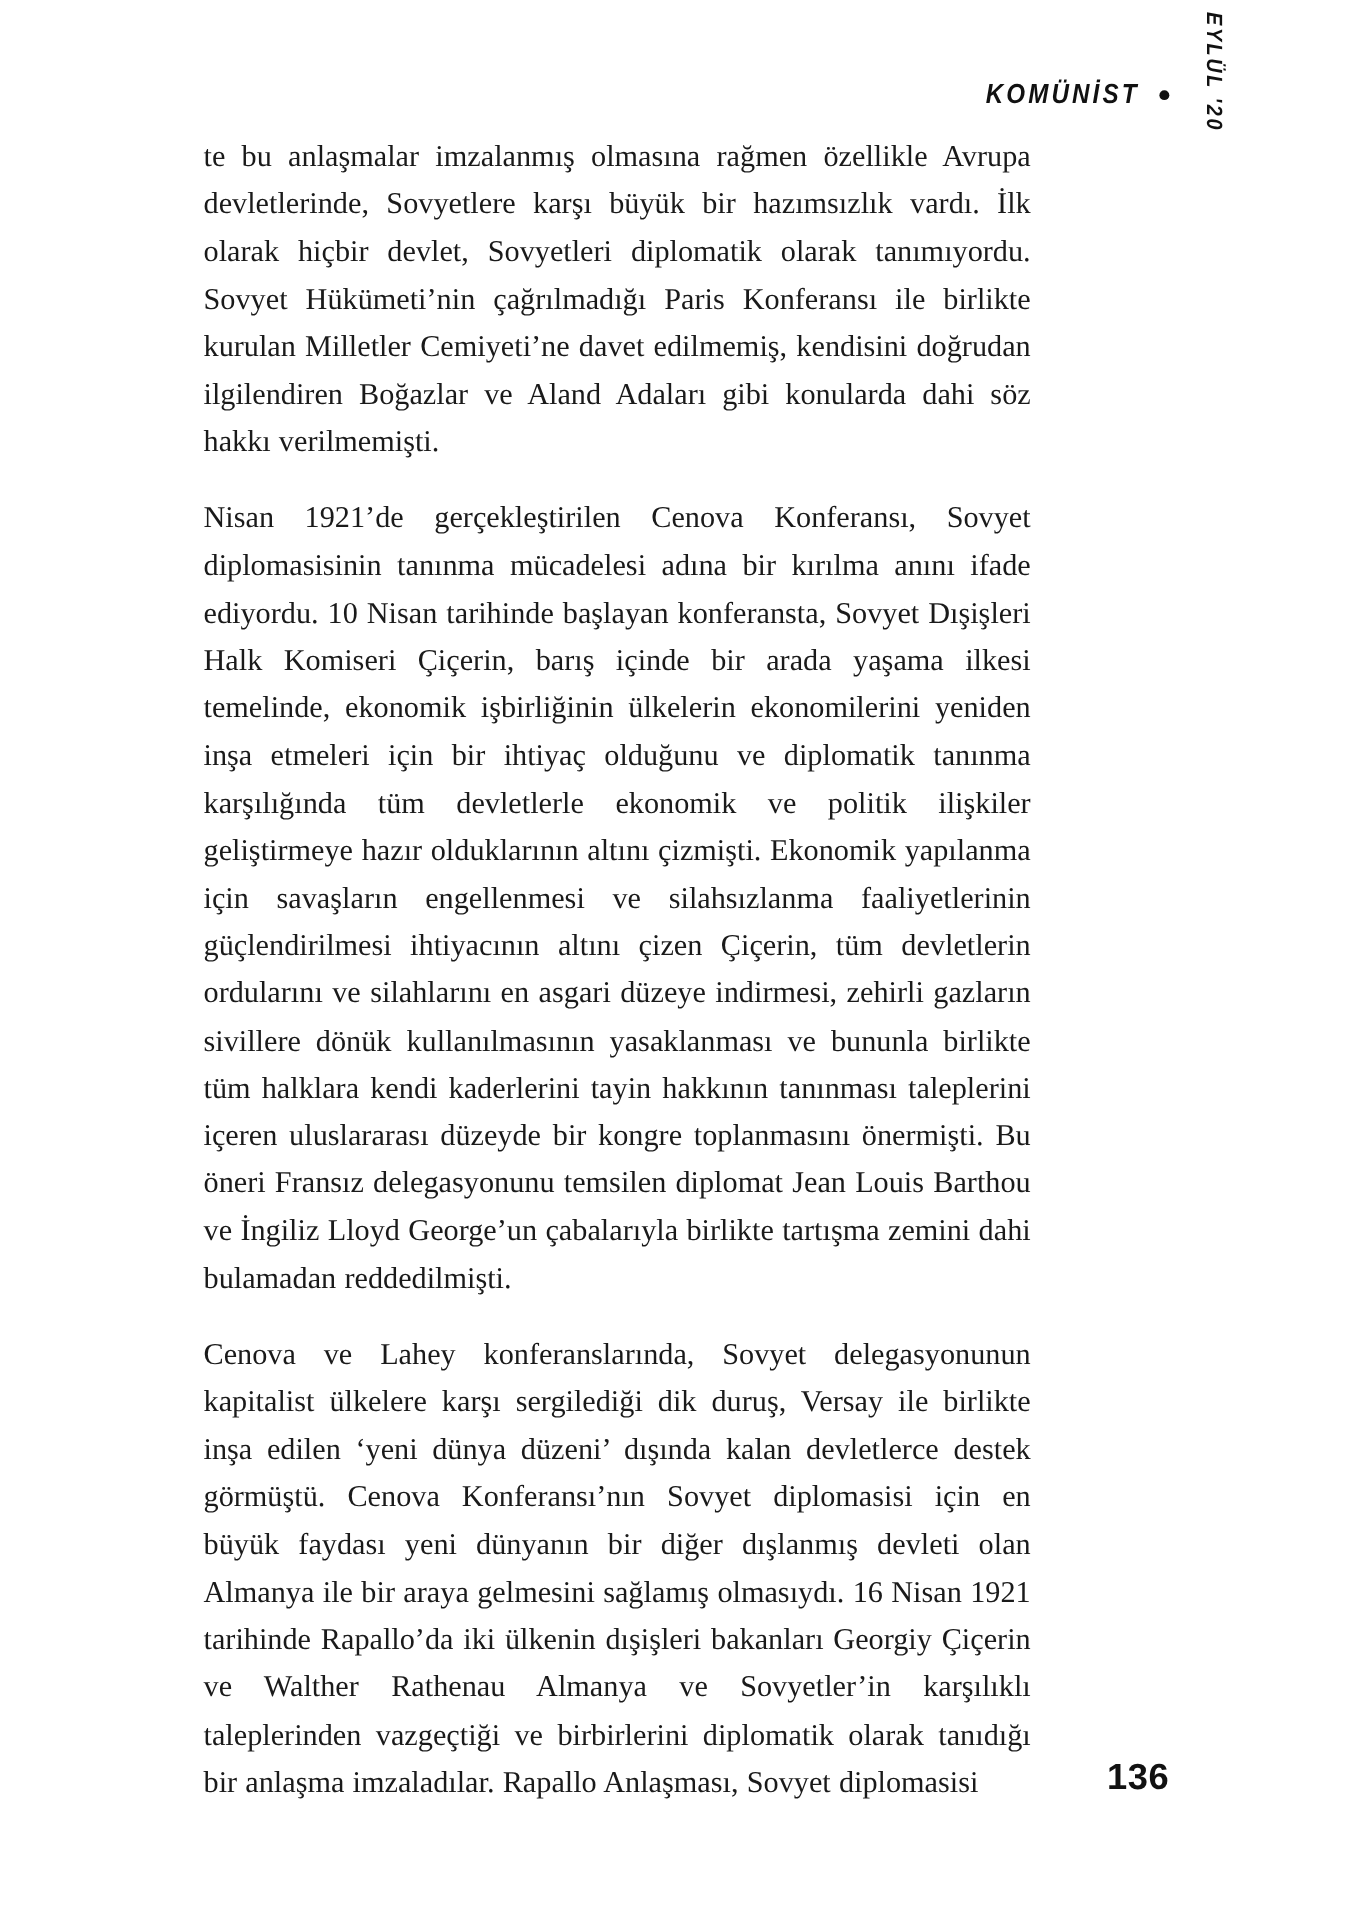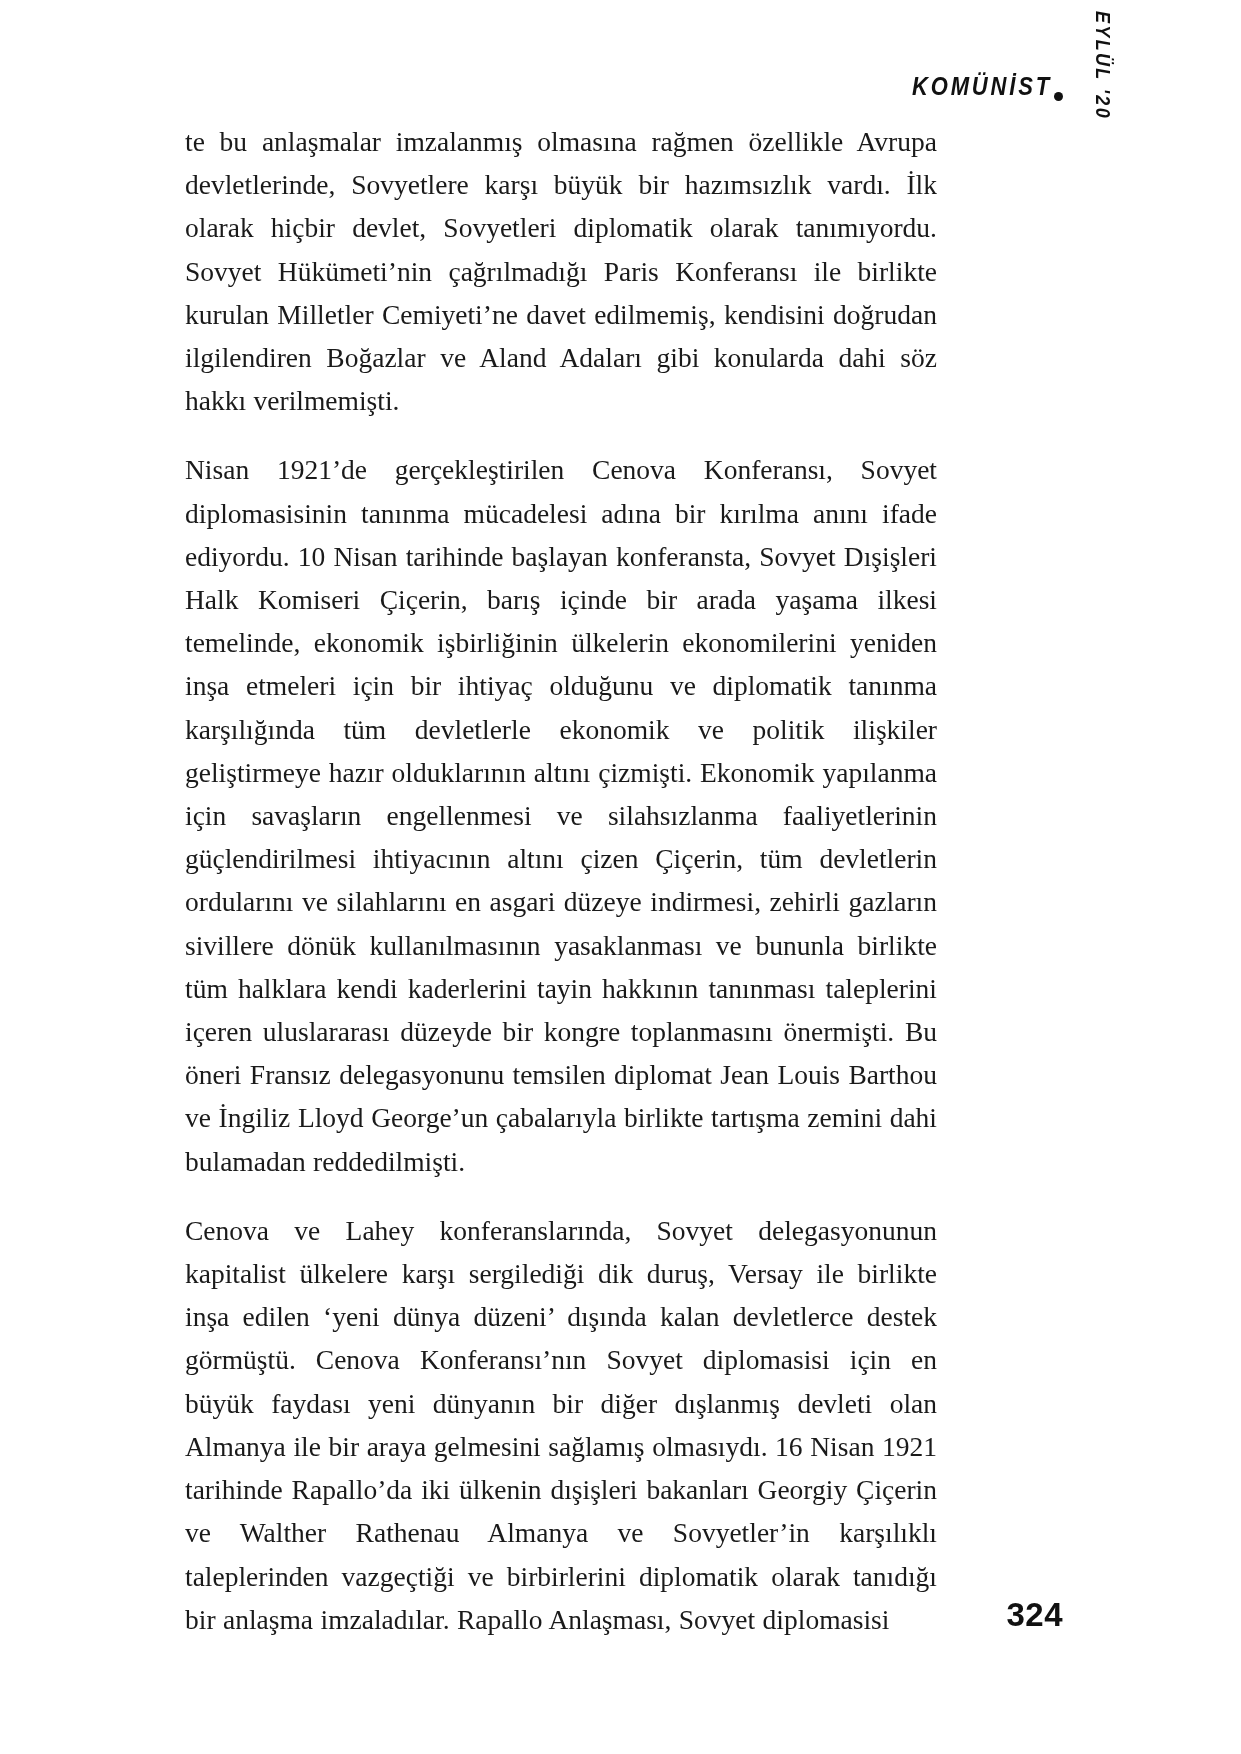--- a/index.html
+++ b/index.html
@@ -16,22 +16,22 @@
     font-family: "Liberation Serif", "DejaVu Serif", serif;
     color: #1a1a1a;
   }
 
   
   .running-head {
     position: absolute;
     top: 72px;
     right: 178px;
     display: flex;
-    align-items: flex-end;
-    gap: 0;
+    align-items: center;
+    gap: 16px;
   }
   .pub-title {
     font-family: "Liberation Sans", "DejaVu Sans", sans-serif;
     font-weight: 700;
     font-style: italic;
     font-size: 25px;
     letter-spacing: 3.2px;
     color: #111111;
     transform: scaleX(0.88);
     transform-origin: right center;
@@ -106,15 +106,15 @@
   </div>
 
   <div class="issue-date">EYLÜL '20</div>
 
   <div class="column">
     <p class="para">te bu anlaşmalar imzalanmış olmasına rağmen özellikle Avrupa devletlerinde, Sovyetlere karşı büyük bir hazımsızlık vardı. İlk olarak hiçbir devlet, Sovyetleri diplomatik olarak tanımıyordu. Sovyet Hükümeti’nin çağrılmadığı Paris Konferansı ile birlikte kurulan Milletler Cemiyeti’ne davet edilmemiş, kendisini doğrudan ilgilendiren Boğazlar ve Aland Adaları gibi konularda dahi söz hakkı verilmemişti.</p>
     <p class="para">Nisan 1921’de gerçekleştirilen Cenova Konferansı, Sovyet diplomasisinin tanınma mücadelesi adına bir kırılma anını ifade ediyordu. 10 Nisan tarihinde başlayan konferansta, Sovyet Dışişleri Halk Komiseri Çiçerin, barış içinde bir arada yaşama ilkesi temelinde, ekonomik işbirliğinin ülkelerin ekonomilerini yeniden inşa etmeleri için bir ihtiyaç olduğunu ve diplomatik tanınma karşılığında tüm devletlerle ekonomik ve politik ilişkiler geliştirmeye hazır olduklarının altını çizmişti. Ekonomik yapılanma için savaşların engellenmesi ve silahsızlanma faaliyetlerinin güçlendirilmesi ihtiyacının altını çizen Çiçerin, tüm devletlerin ordularını ve silahlarını en asgari düzeye indirmesi, zehirli gazların sivillere dönük kullanılmasının yasaklanması ve bununla birlikte tüm halklara kendi kaderlerini tayin hakkının tanınması taleplerini içeren uluslararası düzeyde bir kongre toplanmasını önermişti. Bu öneri Fransız delegasyonunu temsilen diplomat Jean Louis Barthou ve İngiliz Lloyd George’un çabalarıyla birlikte tartışma zemini dahi bulamadan reddedilmişti.</p>
     <p class="para">Cenova ve Lahey konferanslarında, Sovyet delegasyonunun kapitalist ülkelere karşı sergilediği dik duruş, Versay ile birlikte inşa edilen ‘yeni dünya düzeni’ dışında kalan devletlerce destek görmüştü. Cenova Konferansı’nın Sovyet diplomasisi için en büyük faydası yeni dünyanın bir diğer dışlanmış devleti olan Almanya ile bir araya gelmesini sağlamış olmasıydı. 16 Nisan 1921 tarihinde Rapallo’da iki ülkenin dışişleri bakanları Georgiy Çiçerin ve Walther Rathenau Almanya ve Sovyetler’in karşılıklı taleplerinden vazgeçtiği ve birbirlerini diplomatik olarak tanıdığı bir anlaşma imzaladılar. Rapallo Anlaşması, Sovyet diplomasisi</p>
   </div>
 
-  <div class="folio">324</div>
+  <div class="folio">136</div>
 
 </div>
 
 </body></html>

